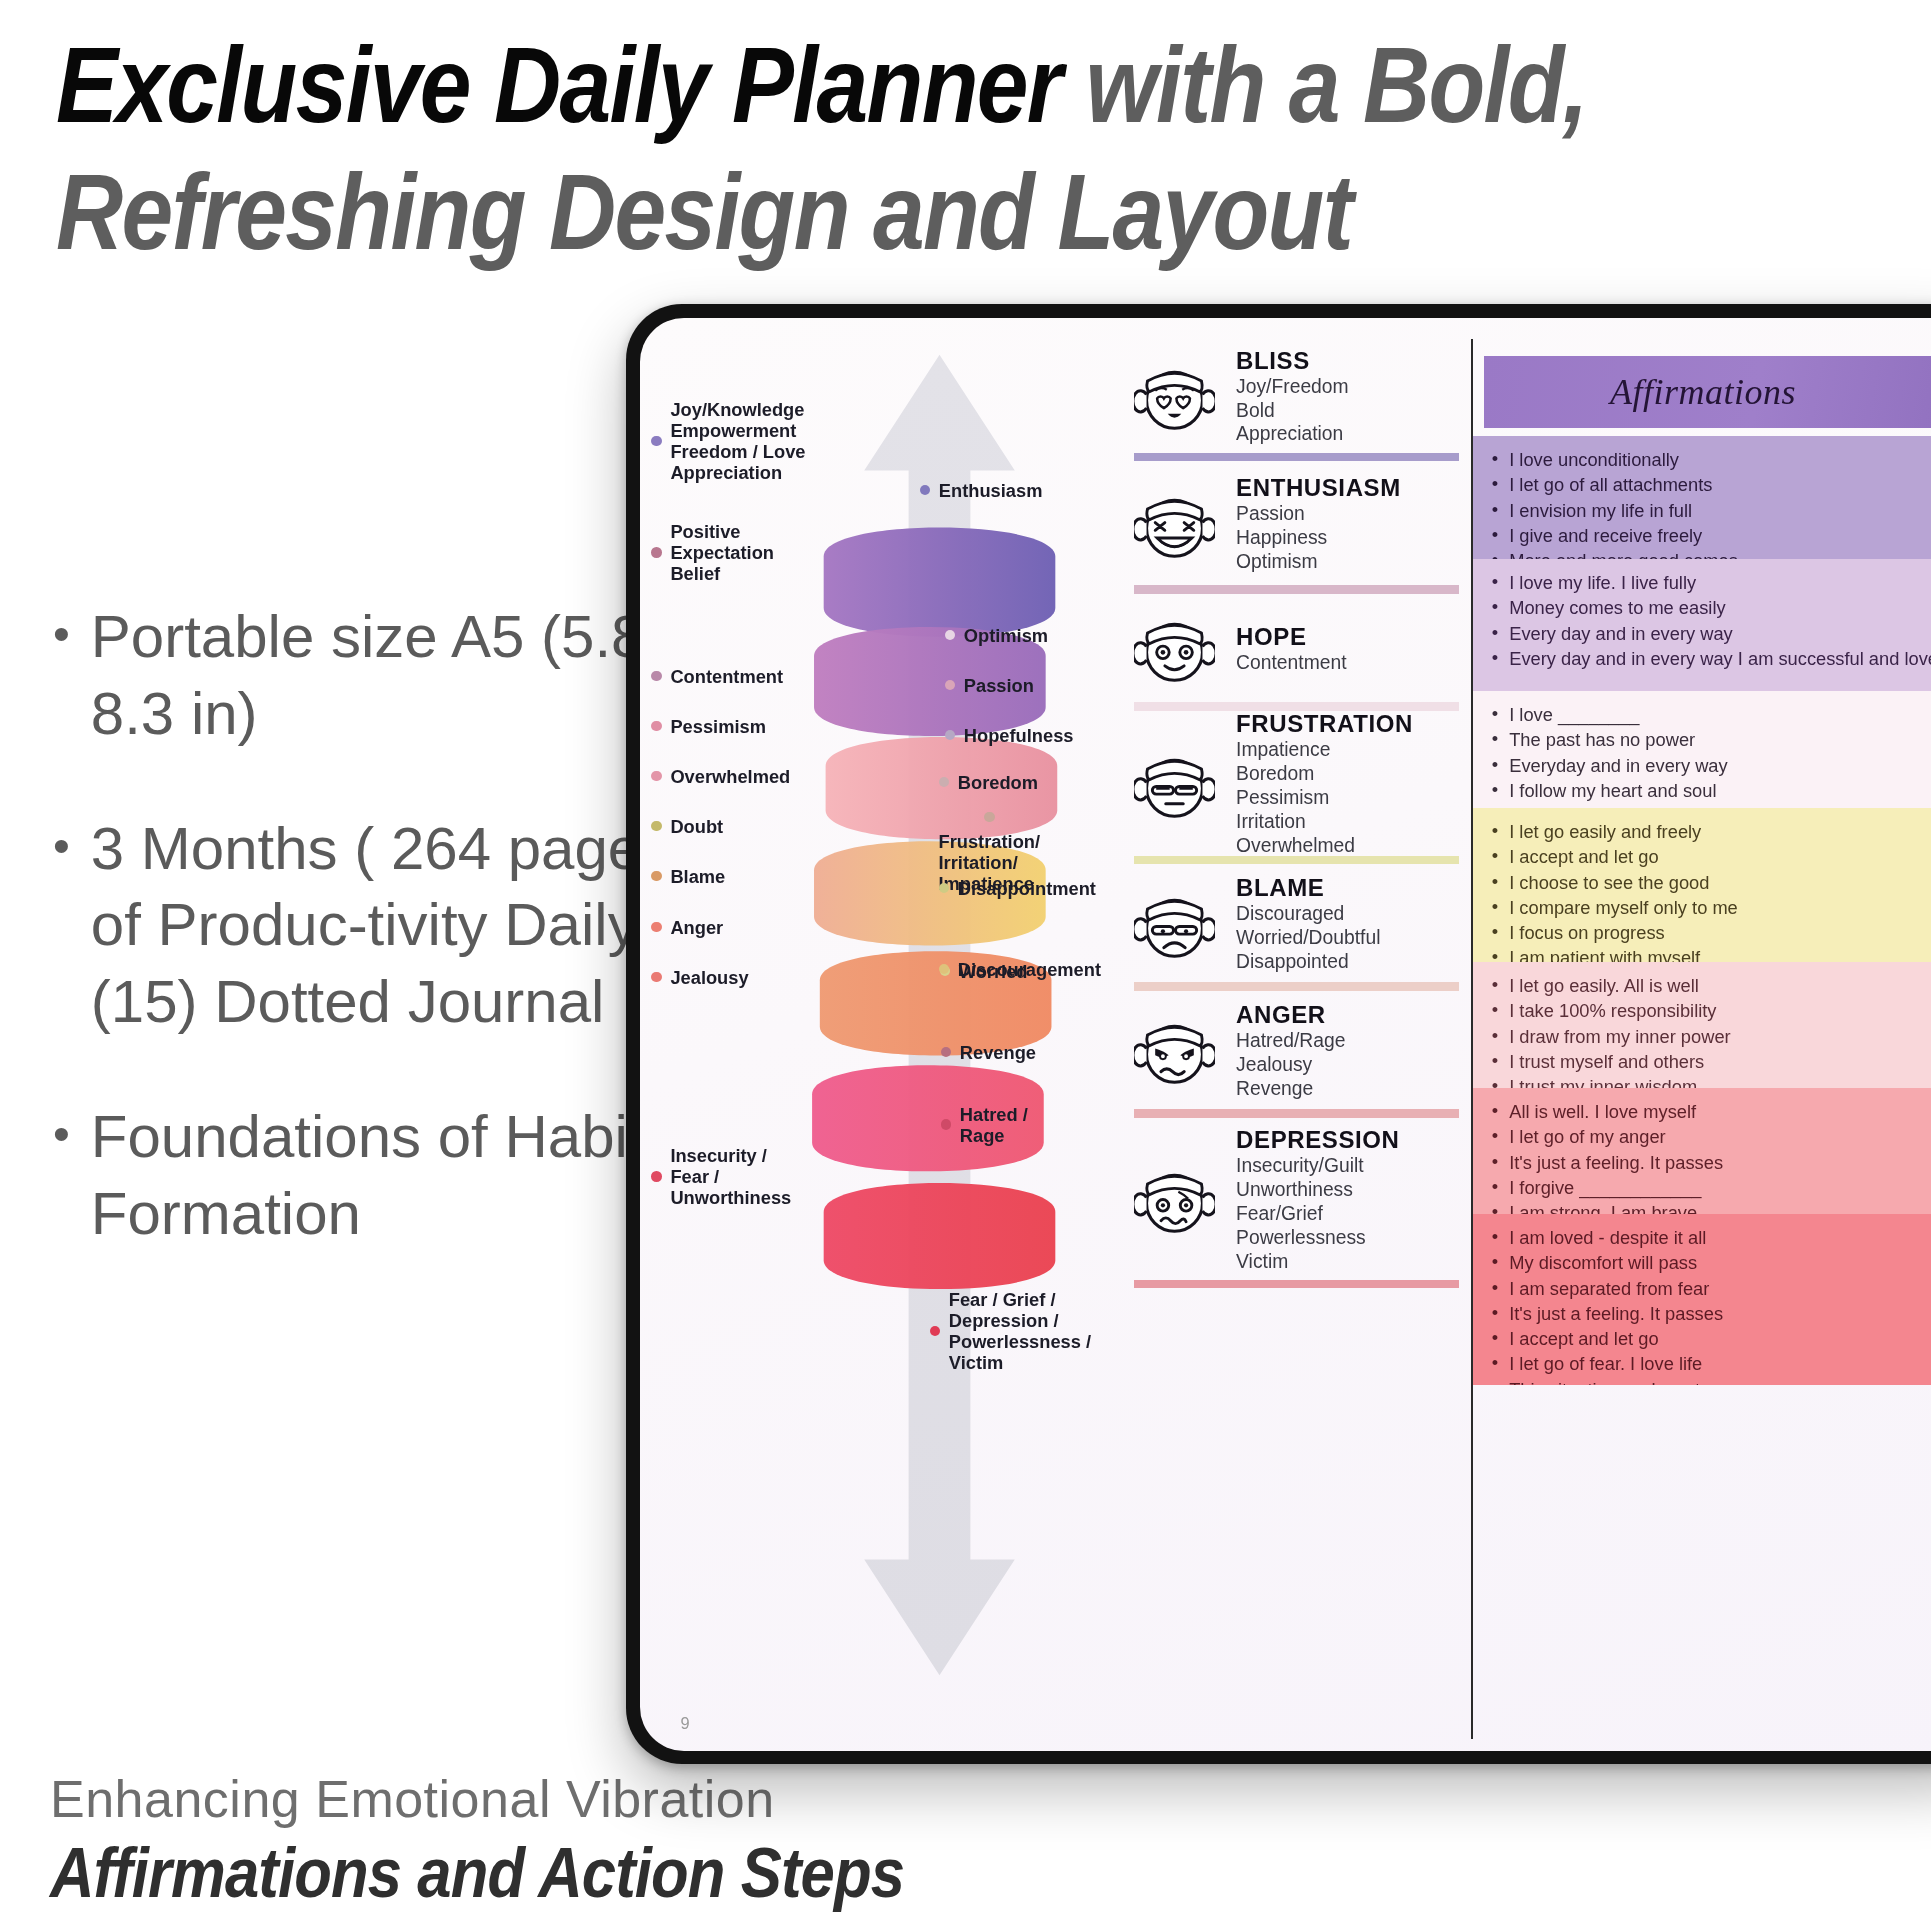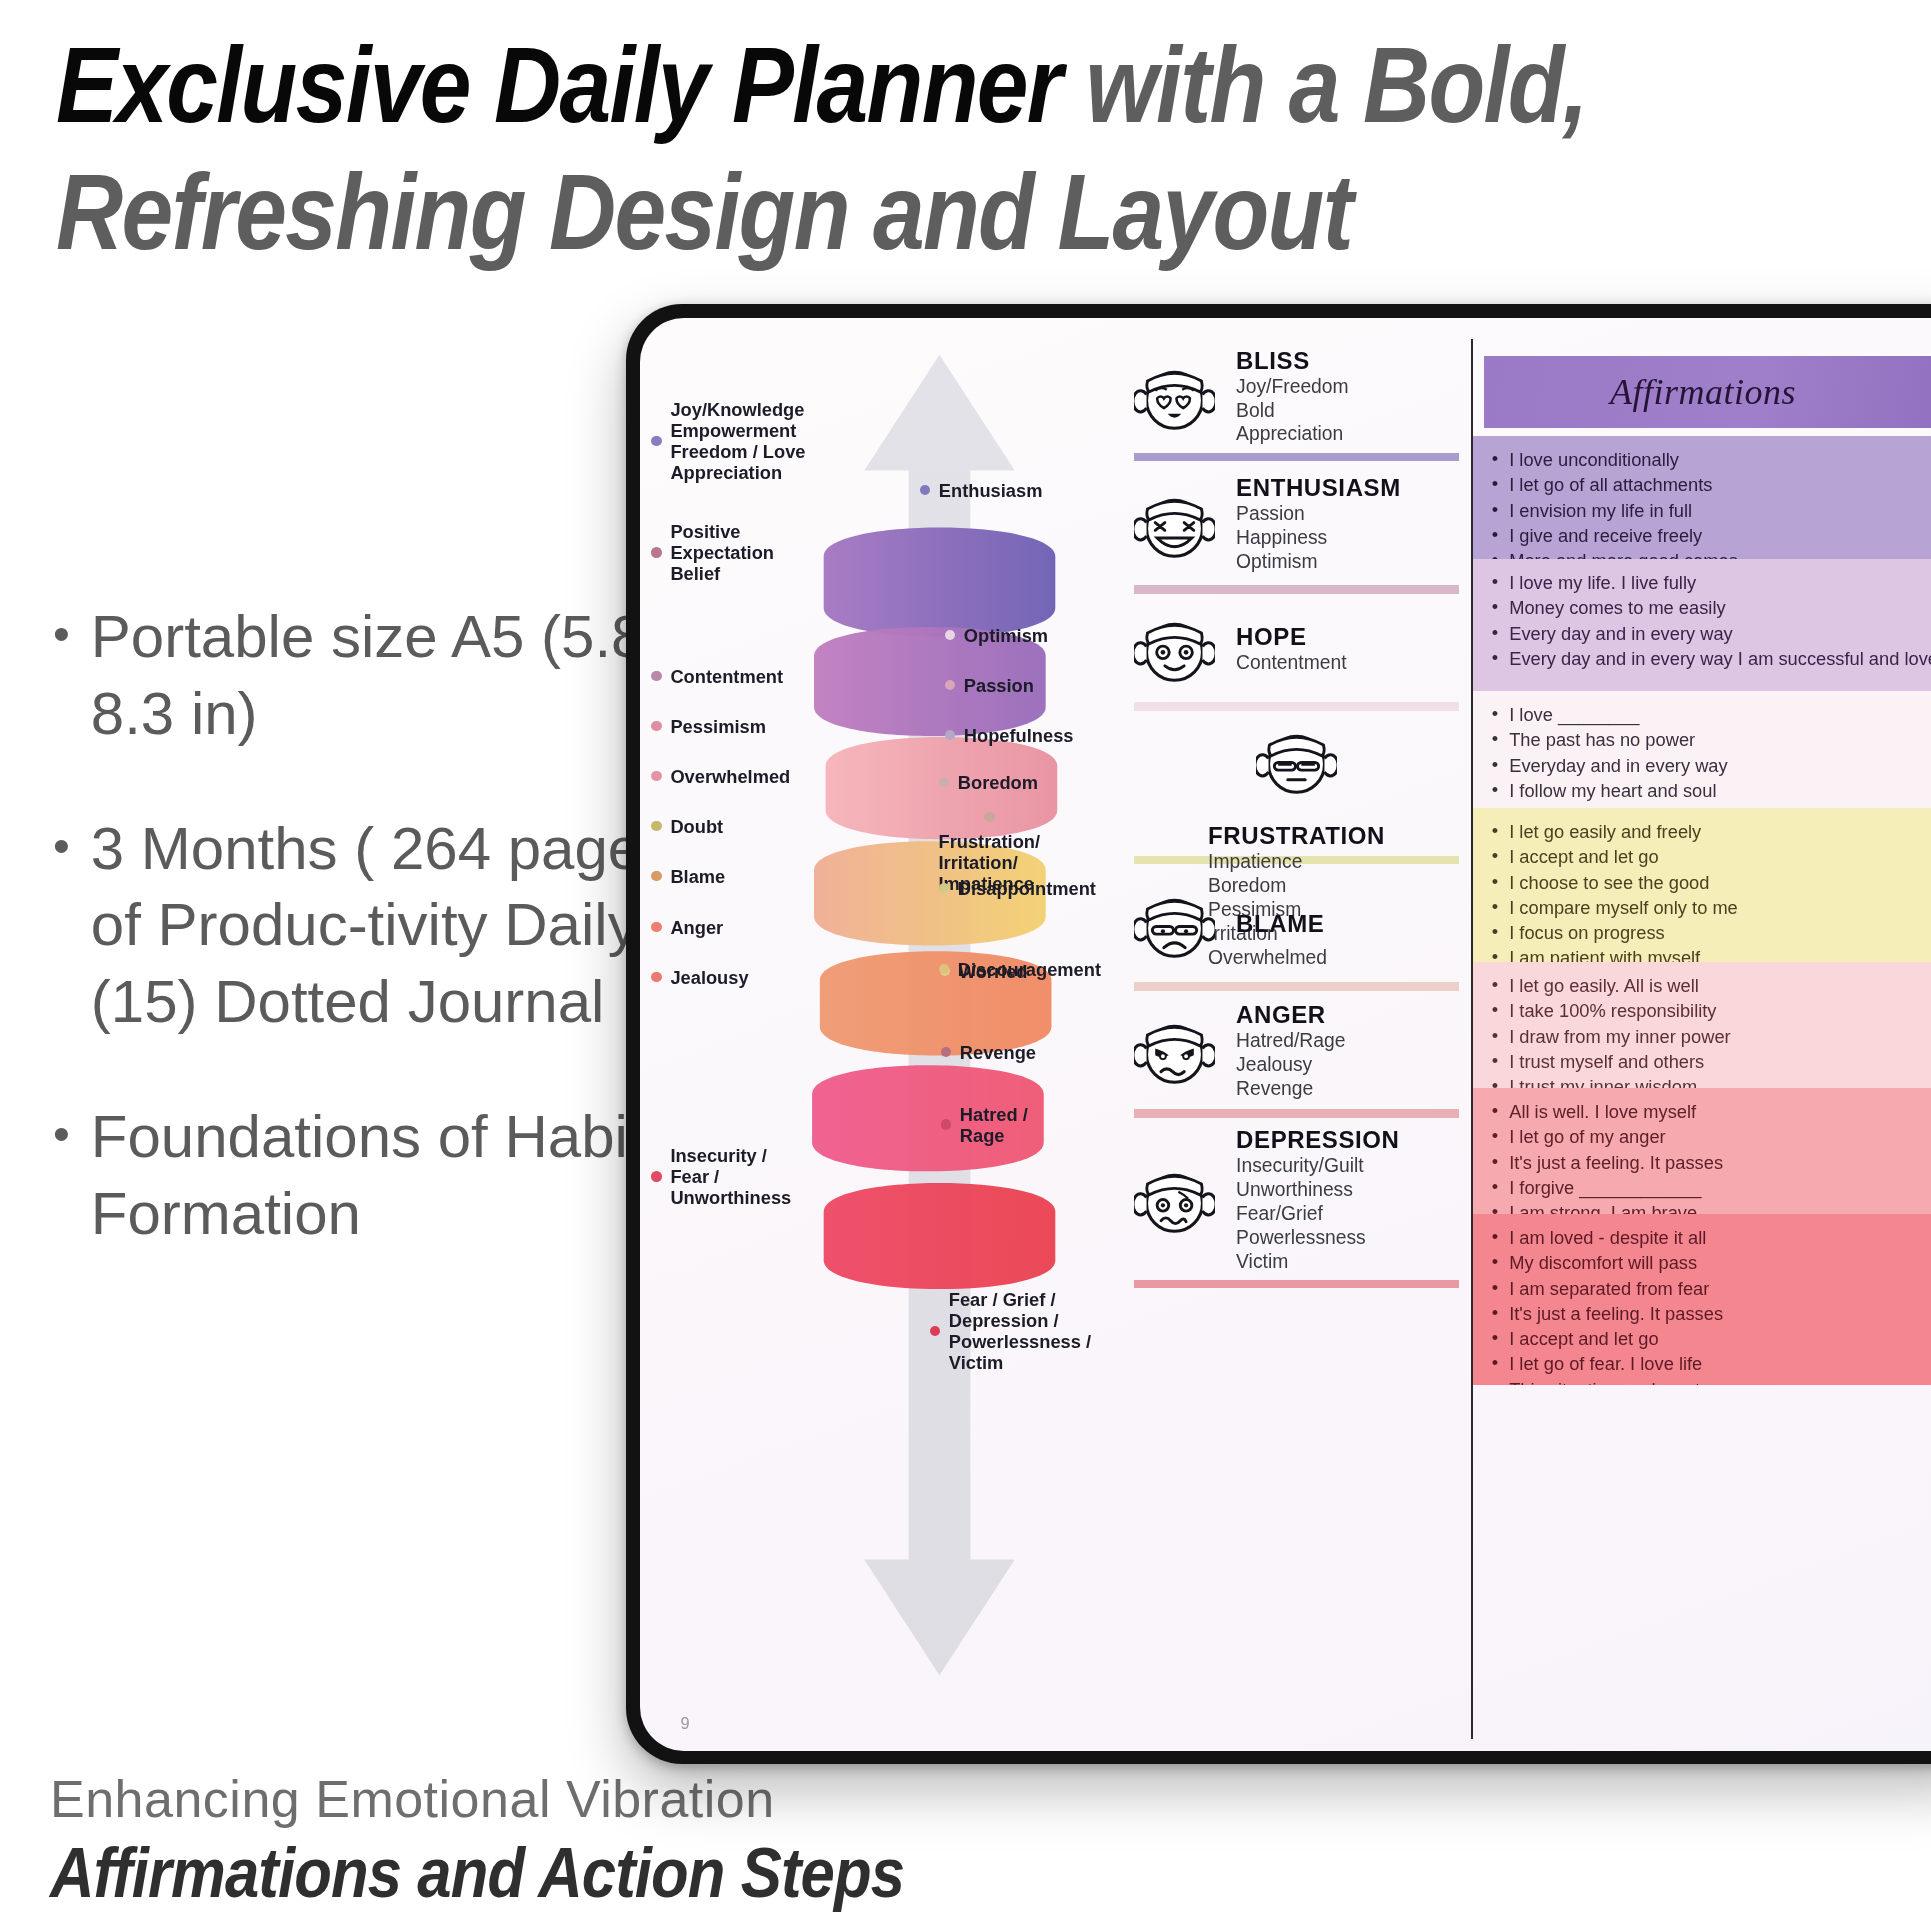--- a/index.html
+++ b/index.html
@@ -290,21 +290,21 @@
                     <path d="M14,26 q28,-16 56,0 q2,9 -2,11 q-26,-13 -52,0 q-4,-3 -2,-11 z" fill="#fff" stroke="#15131c" stroke-width="3"></path>
                     <circle cx="30" cy="46" r="6.5" fill="#fff" stroke="#15131c" stroke-width="3"></circle>
                     <circle cx="54" cy="46" r="6.5" fill="#fff" stroke="#15131c" stroke-width="3"></circle>
                     <circle cx="30" cy="46" r="2.4" fill="#15131c"></circle>
                     <circle cx="54" cy="46" r="2.4" fill="#15131c"></circle>
                     <path d="M32,60 q10,8 20,0" stroke="#15131c" stroke-width="3" fill="none" stroke-linecap="round"></path>
                   </svg></span>
                 <span class="ev-txt"><span class="ev-name">HOPE</span><span class="ev-sub" style="white-space:pre-line;display:block">Contentment</span></span>
               </div>
               <div class="ev-sep" style="background: rgb(240, 223, 230);"></div>
-              <div class="ev-row" style="height: 145px; flex-direction: column;">
+              <div class="ev-row" style="height: 145px;">
                 <span class="face"><svg viewBox="0 0 84 84" width="81" height="81">
                     <circle cx="42" cy="46" r="29" fill="#fff" stroke="#15131c" stroke-width="3.2"></circle>
                     <path d="M13,40 a8,11 0 1,0 0,14" fill="#fff" stroke="#15131c" stroke-width="3.2"></path>
                     <path d="M71,40 a8,11 0 1,1 0,14" fill="#fff" stroke="#15131c" stroke-width="3.2"></path>
                     <path d="M14,26 q28,-16 56,0 q2,9 -2,11 q-26,-13 -52,0 q-4,-3 -2,-11 z" fill="#fff" stroke="#15131c" stroke-width="3"></path>
                     <path d="M23,44 h14 a4,4 0 0,1 0,8 h-14 a4,4 0 0,1 0,-8 z" fill="#fff" stroke="#15131c" stroke-width="3"></path>
                     <path d="M47,44 h14 a4,4 0 0,1 0,8 h-14 a4,4 0 0,1 0,-8 z" fill="#fff" stroke="#15131c" stroke-width="3"></path>
                     <path d="M23,46 h14 M47,46 h14" stroke="#15131c" stroke-width="3"></path>
                     <path d="M33,62 h18" stroke="#15131c" stroke-width="3.2" stroke-linecap="round"></path>
                   </svg></span>
@@ -320,21 +320,23 @@
                     <circle cx="42" cy="46" r="29" fill="#fff" stroke="#15131c" stroke-width="3.2"></circle>
                     <path d="M13,40 a8,11 0 1,0 0,14" fill="#fff" stroke="#15131c" stroke-width="3.2"></path>
                     <path d="M71,40 a8,11 0 1,1 0,14" fill="#fff" stroke="#15131c" stroke-width="3.2"></path>
                     <path d="M14,26 q28,-16 56,0 q2,9 -2,11 q-26,-13 -52,0 q-4,-3 -2,-11 z" fill="#fff" stroke="#15131c" stroke-width="3"></path>
                     <path d="M23,44 h14 a4,4 0 0,1 0,8 h-14 a4,4 0 0,1 0,-8 z" fill="#fff" stroke="#15131c" stroke-width="3"></path>
                     <path d="M47,44 h14 a4,4 0 0,1 0,8 h-14 a4,4 0 0,1 0,-8 z" fill="#fff" stroke="#15131c" stroke-width="3"></path>
                     <circle cx="30" cy="49" r="2.2" fill="#15131c"></circle>
                     <circle cx="54" cy="49" r="2.2" fill="#15131c"></circle>
                     <path d="M31,66 q11,-10 22,0" stroke="#15131c" stroke-width="3.2" fill="none" stroke-linecap="round"></path>
                   </svg></span>
-                <span class="ev-txt"><span class="ev-name">BLAME</span></span>
+                <span class="ev-txt"><span class="ev-name">BLAME</span><span class="ev-sub" style="white-space:pre-line;display:block">Discouraged
+Worried/Doubtful
+Disappointed</span></span>
               </div>
               <div class="ev-sep" style="background: rgb(236, 207, 200);"></div>
               <div class="ev-row" style="height: 118px;">
                 <span class="face"><svg viewBox="0 0 84 84" width="81" height="81">
                     <circle cx="42" cy="46" r="29" fill="#fff" stroke="#15131c" stroke-width="3.2"></circle>
                     <path d="M13,40 a8,11 0 1,0 0,14" fill="#fff" stroke="#15131c" stroke-width="3.2"></path>
                     <path d="M71,40 a8,11 0 1,1 0,14" fill="#fff" stroke="#15131c" stroke-width="3.2"></path>
                     <path d="M14,26 q28,-16 56,0 q2,9 -2,11 q-26,-13 -52,0 q-4,-3 -2,-11 z" fill="#fff" stroke="#15131c" stroke-width="3"></path>
                     <path d="M22,40 q8,2 14,7 q-7,4 -14,0 z" fill="#15131c"></path>
                     <path d="M62,40 q-8,2 -14,7 q7,4 14,0 z" fill="#15131c"></path>

